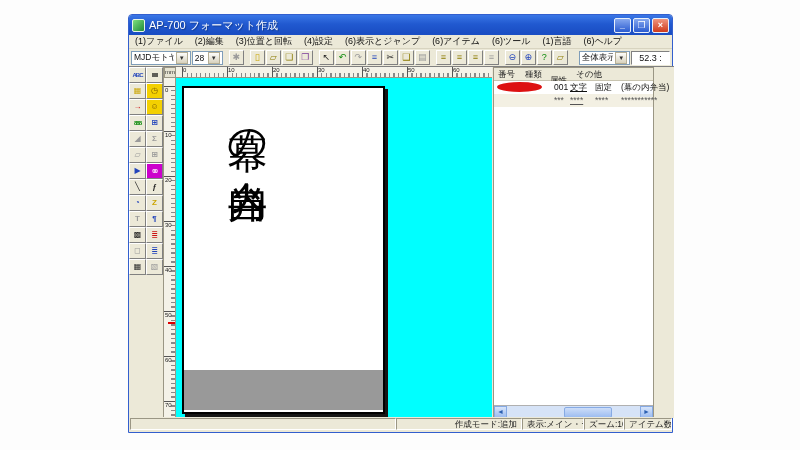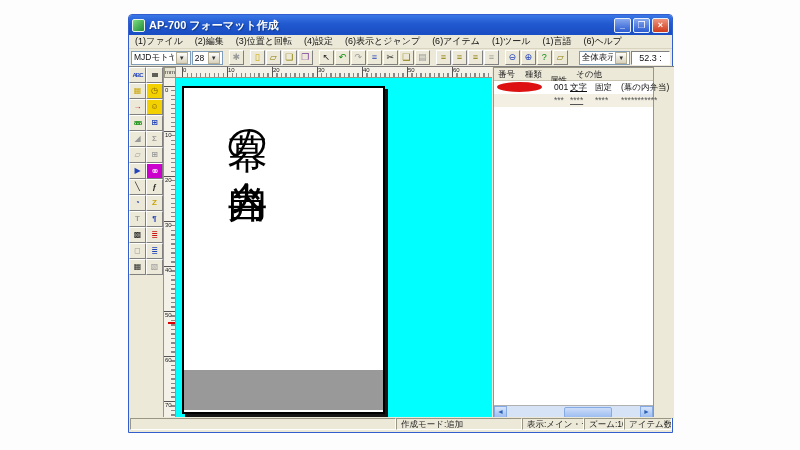--- a/index.html
+++ b/index.html
@@ -7,21 +7,21 @@
   #screen{position:relative;width:800px;height:450px;background:#fdfdfd;overflow:hidden;}
 
   
   .win{position:absolute;left:128px;top:14px;width:545px;height:419px;background:#ece9d8;
        border:1px solid #335fce;border-radius:4px 4px 0 0;}
   .titlebar{position:absolute;left:0;top:0;right:0;height:20px;border-radius:3px 3px 0 0;
        background:linear-gradient(180deg,#3a77e6 0%,#2159d0 45%,#1a4ec4 90%);
        display:flex;align-items:center;padding:0 3px;}
   .appicon{width:13px;height:13px;margin-right:4px;border-radius:2px;
        background:linear-gradient(135deg,#7ee07e,#1f8a3a);border:1px solid #e8f5e8;}
-  .title{color:#fff;font-size:11px;font-weight:bold;text-shadow:1px 1px 1px #123a8a;flex:1;}
+  .title{color:#fff;font-size:11px;font-weight:normal;text-shadow:1px 1px 1px #123a8a;flex:1;}
   .winbtns{display:flex;gap:2px;}
   .wbtn{width:17px;height:15px;border-radius:2px;border:1px solid #e9f0fb;color:#fff;
        font-size:9px;line-height:13px;text-align:center;font-weight:bold;
        background:linear-gradient(#86a8ef,#2a5bd0);}
   .wbtn.close{background:linear-gradient(#f0957e,#cf3a1b);}
 
   
   .menubar{position:absolute;left:0;top:20px;right:0;height:14px;background:#ece9d8;
        display:flex;align-items:center;font-size:9px;color:#111;border-bottom:1px solid #d8d4c0;}
   .menuitem{padding:0 6px;white-space:nowrap;}
@@ -100,21 +100,21 @@
   .pscroll{position:absolute;left:0;right:0;bottom:0;height:13px;background:#d6e3f7;
        border-top:1px solid #b0b0b0;display:flex;align-items:center;}
   .sarrow{width:13px;height:12px;background:linear-gradient(#d7e5fb,#9cbcf0);border:1px solid #86aae4;
        color:#2b5fb0;font-size:7px;line-height:10px;text-align:center;flex:0 0 auto;}
   .sthumb{margin-left:36%;width:30%;height:11px;border-radius:2px;
        background:linear-gradient(#cdddf8,#9dbdf1);border:1px solid #86aae4;}
   .sarrow.right{margin-left:auto;}
 
   
   .statusbar{position:absolute;left:0;bottom:1px;right:0;height:14px;background:#ece9d8;
-       display:flex;font-size:8.5px;color:#222;}
+       display:flex;font-size:8.5px;color:#222;text-align:right;}
   .seg{border:1px solid;border-color:#9a9684 #fff #fff #9a9684;height:12px;margin-top:1px;
        padding:0 4px;line-height:11px;white-space:nowrap;overflow:hidden;}
   .seg.fill{flex:1;margin-left:1px;}
   .seg.s-mode{width:126px;} .seg.s-view{width:62px;} .seg.s-zoom{width:40px;} .seg.s-count{width:48px;}
 </style>
 </head>
 <body>
 
 <div id="screen">
   <div class="win">
@@ -129,21 +129,21 @@
       </div>
     </div>
 
     <div class="menubar">
       <span class="menuitem">(1)ファイル</span>
       <span class="menuitem">(2)編集</span>
       <span class="menuitem">(3)位置と回転</span>
       <span class="menuitem">(4)設定</span>
       <span class="menuitem">(6)表示とジャンプ</span>
       <span class="menuitem">(6)アイテム</span>
-      <span class="menuitem">(1)ツール</span>
+      <span class="menuitem">(6)ツール</span>
       <span class="menuitem">(1)言語</span>
       <span class="menuitem">(6)ヘルプ</span>
     </div>
 
     <div class="toolbar">
       <div class="combo fontcombo">
         <span class="cval">MJDモトヤEX明朝</span>
         <span class="arrow">▼</span>
       </div>
       <div class="combo sizecombo">

